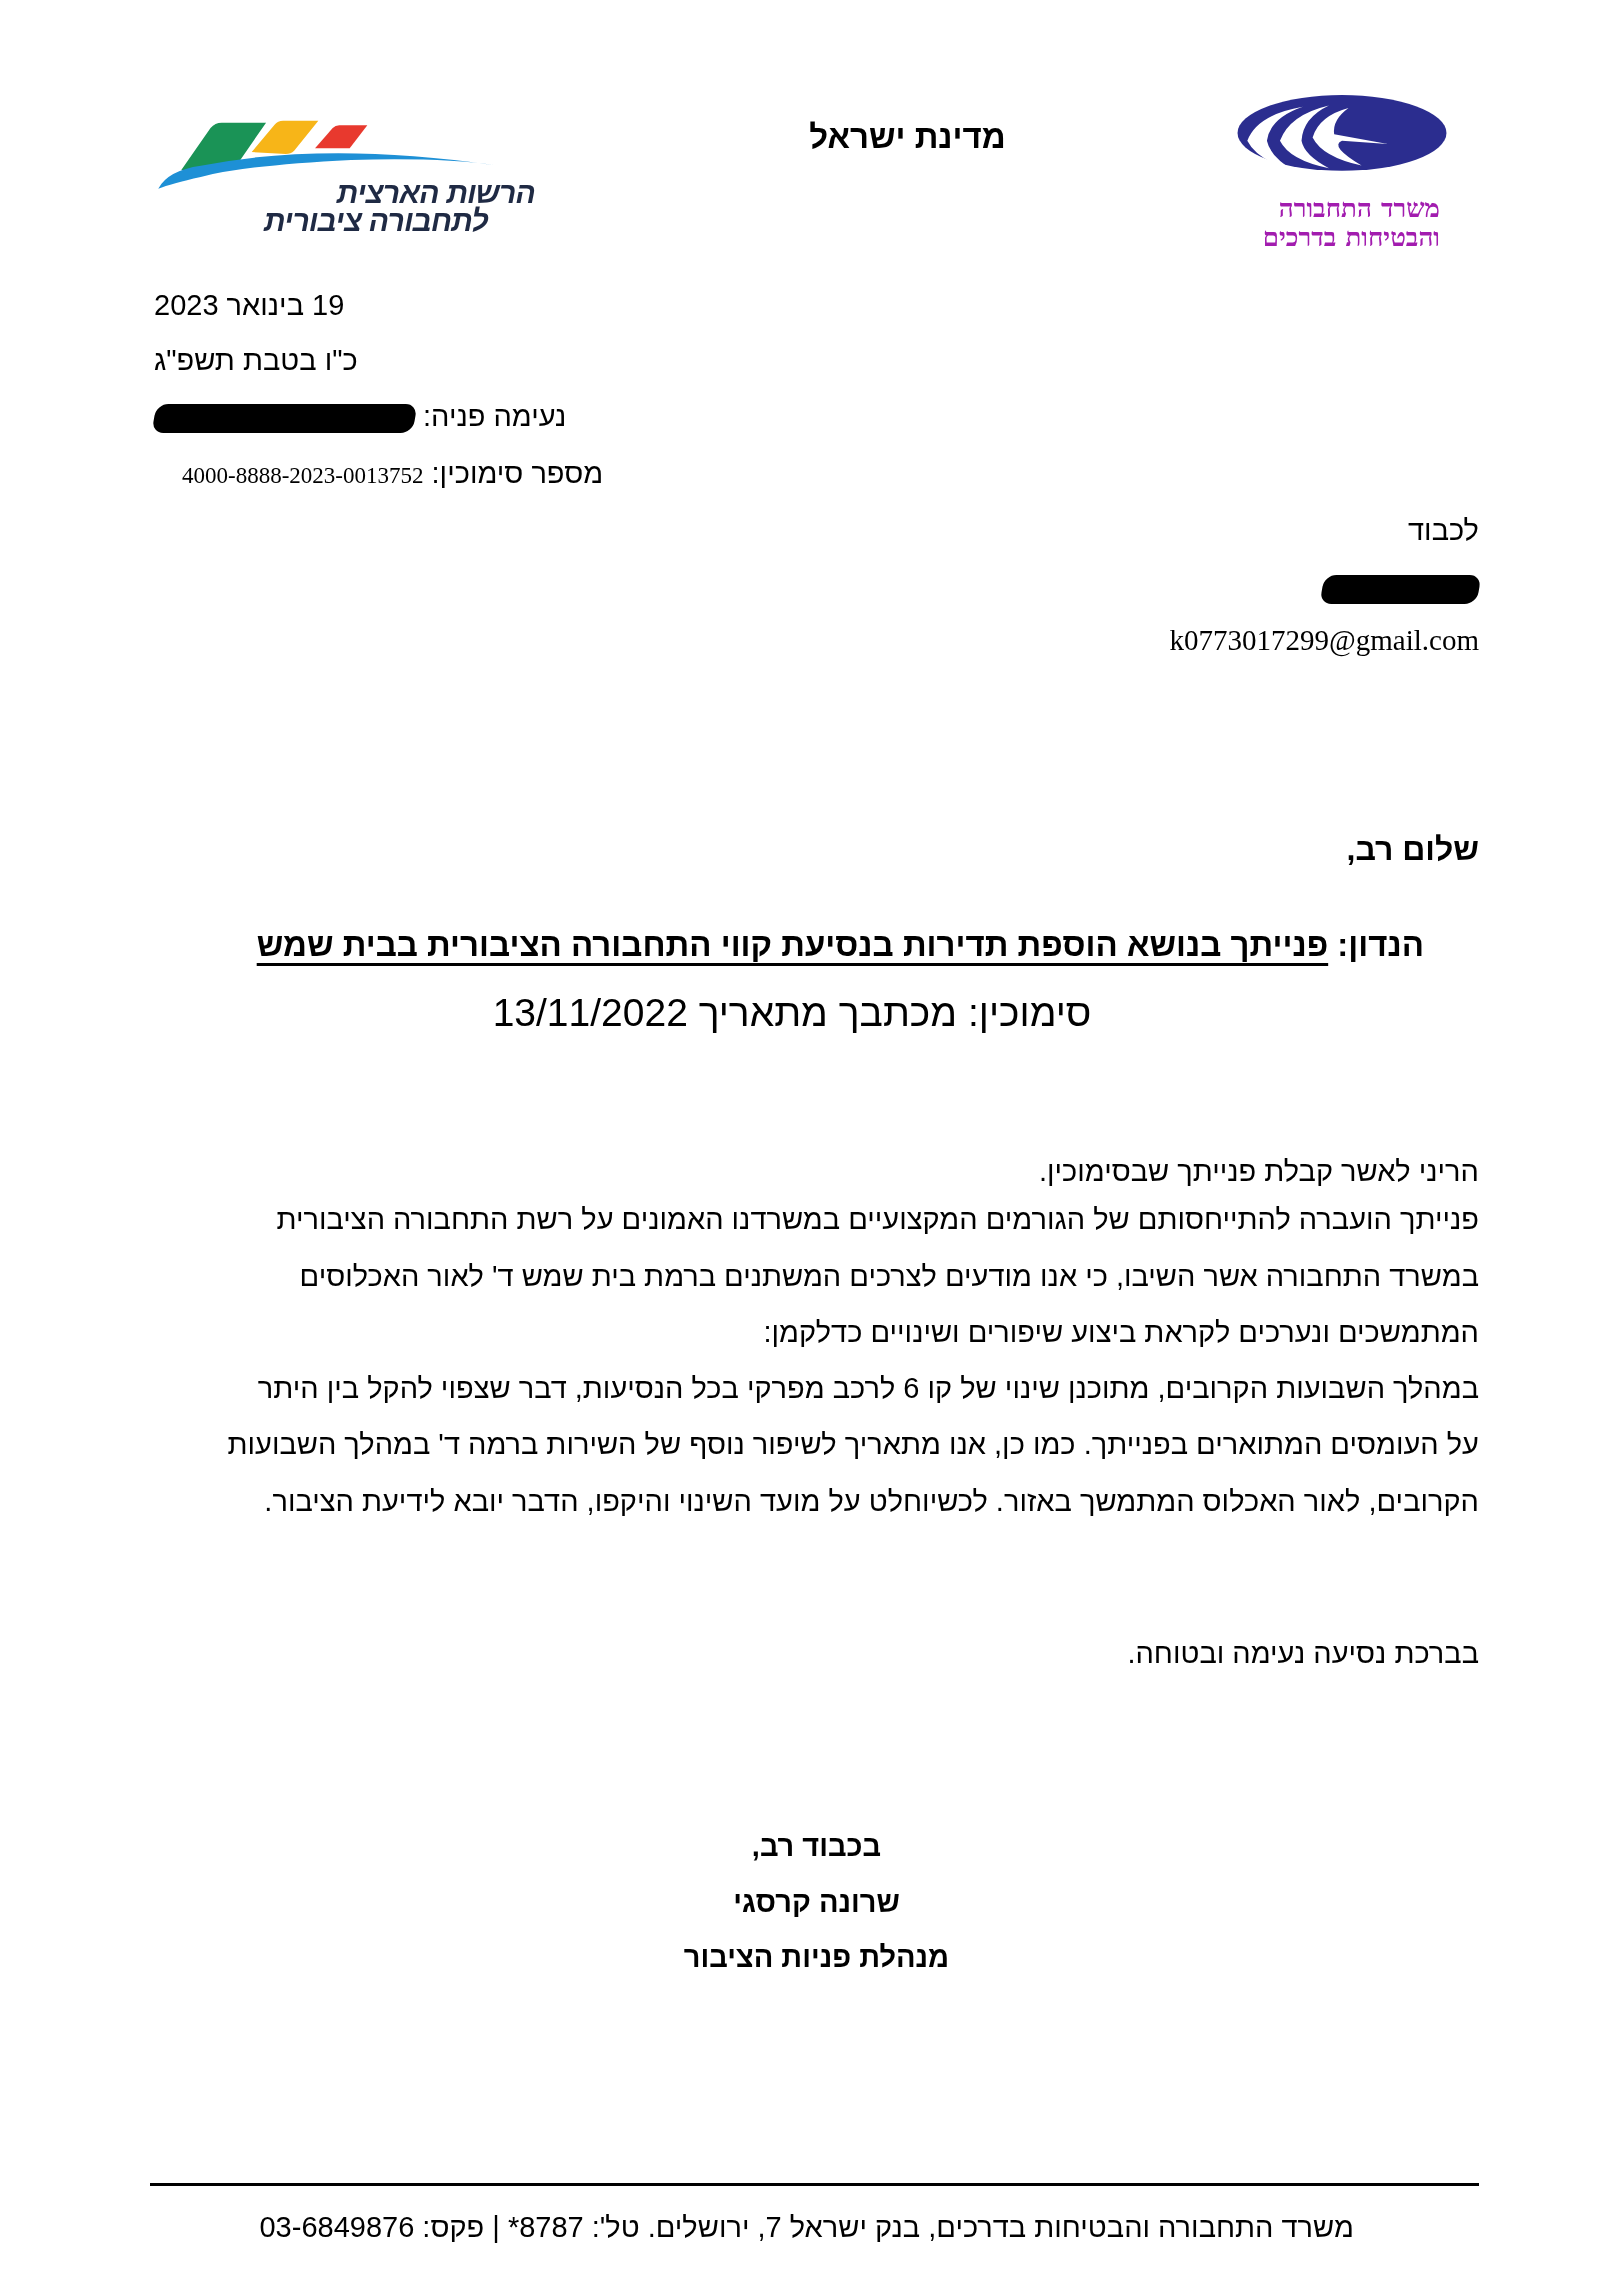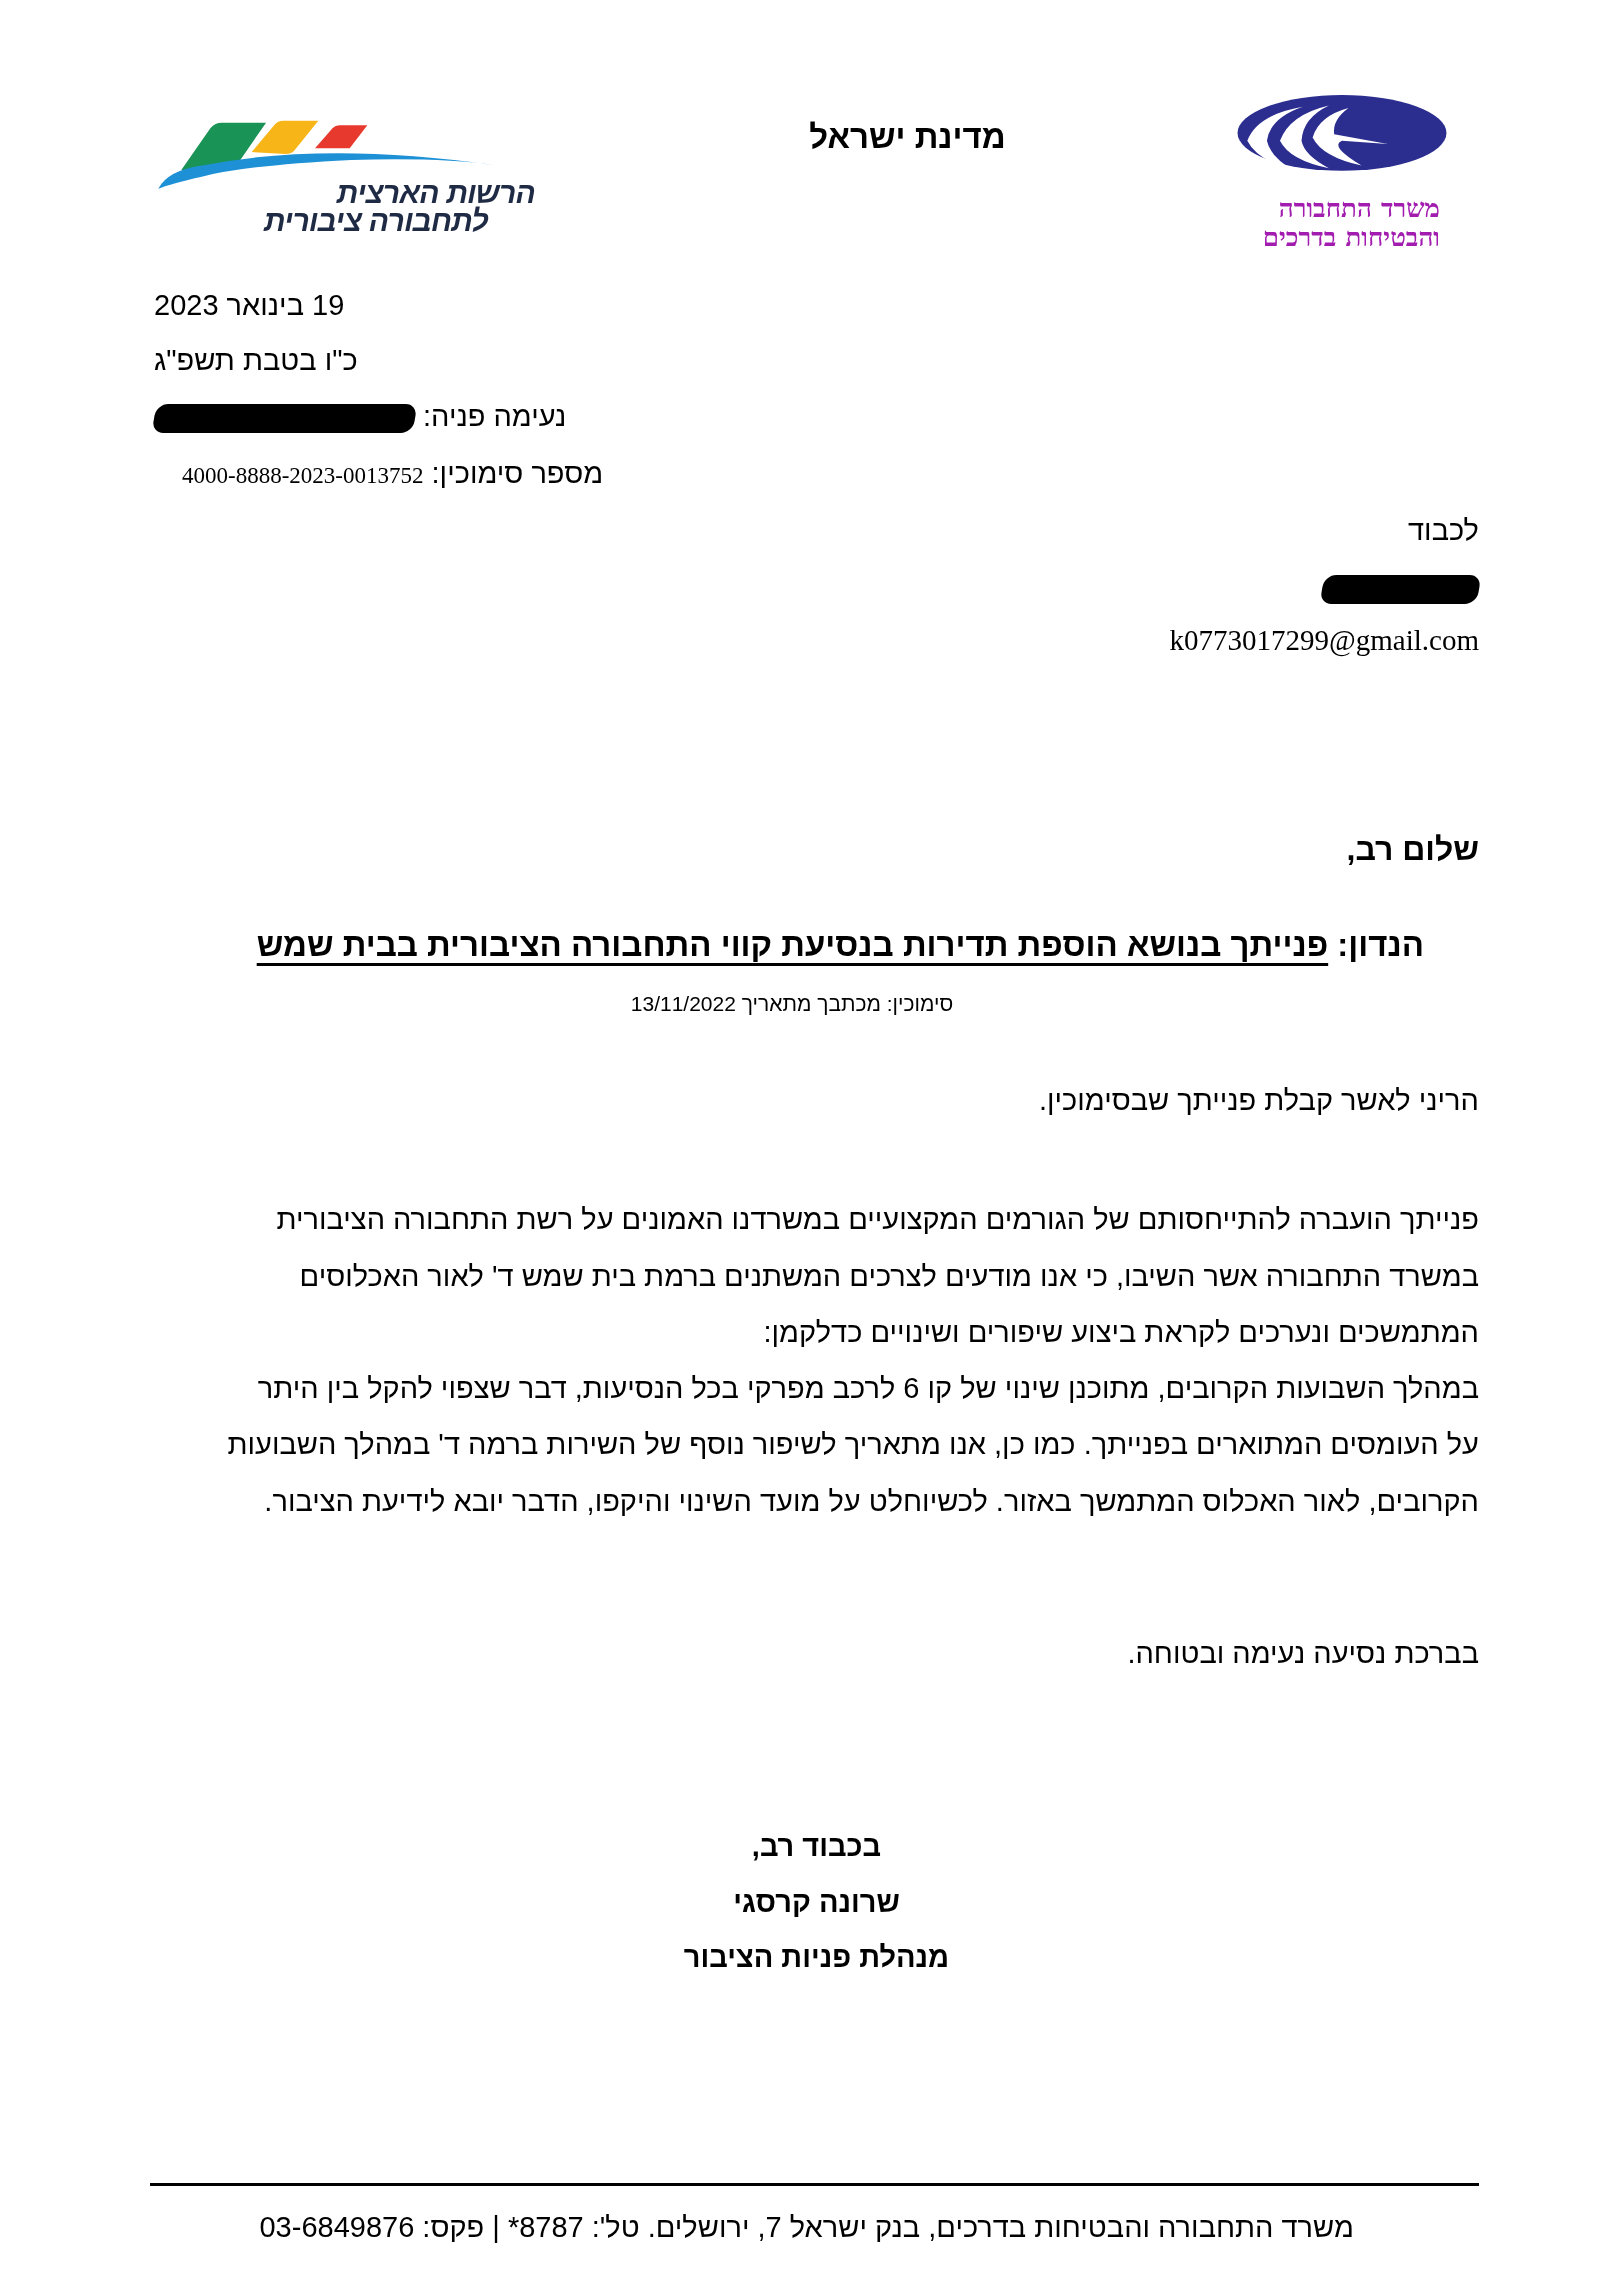--- a/index.html
+++ b/index.html
@@ -20,21 +20,21 @@
 
   
   .meta-line { left:154px; font-size:29px; }
   .redacted { display:inline-block; width:261px; height:29px; background:#000; border-radius:11.8px; vertical-align:middle; transform:skewX(-10deg); }
   .redacted.small { width:157px; }
 
   .right-block { right:141px; text-align:right; }
 
   #subject { right:196px; top:926px; font-size:33px; font-weight:bold; }
   #subject .u { text-decoration:underline; text-decoration-thickness:3.3px; text-underline-offset:6.5px;text-align:right; }
-  #reference { left:0; width:1610px; text-align:center; top:993px; font-size:21px; }
+  #reference { left:0; width:1610px; text-align:center; top:993px; font-size:39px; }
   #reference span { position:relative; left:-13px; }
 
   .body-line { right:141px; font-size:29px; }
 
   .sig { left:653px; width:327px; text-align:center; font-size:29px; font-weight:bold; }
 
   #footer-rule { left:150px; top:2183px; width:1329px; height:3.3px; background:#000; }
   #footer-text { left:0; width:1620px; top:2201px; text-align:center; font-size:29px;margin-top:12px; }
   #footer-text span { position:relative; left:-3.3px; }
 </style>
@@ -86,21 +86,21 @@
 
 <div id="subject" class="abs rtl" style="white-space:nowrap;">
   <span>הנדון:</span>
   <span class="u">פנייתך בנושא הוספת תדירות בנסיעת קווי התחבורה הציבורית בבית שמש</span>
 </div>
 
 <div id="reference" class="abs rtl txt">
   <span>סימוכין: מכתבך מתאריך 13/11/2022</span>
 </div>
 
-<div class="abs txt body-line rtl" style="top:1086px;">הריני לאשר קבלת פנייתך שבסימוכין.</div>
+<div class="abs txt body-line rtl" style="top:1157px;">הריני לאשר קבלת פנייתך שבסימוכין.</div>
 <div class="abs txt body-line rtl" style="top:1205px;">פנייתך הועברה להתייחסותם של הגורמים המקצועיים במשרדנו האמונים על רשת התחבורה הציבורית</div>
 <div class="abs txt body-line rtl" style="top:1262px;">במשרד התחבורה אשר השיבו, כי אנו מודעים לצרכים המשתנים ברמת בית שמש ד' לאור האכלוסים</div>
 <div class="abs txt body-line rtl" style="top:1318px;">המתמשכים ונערכים לקראת ביצוע שיפורים ושינויים כדלקמן:</div>
 <div class="abs txt body-line rtl" style="top:1374px;">במהלך השבועות הקרובים, מתוכנן שינוי של קו 6 לרכב מפרקי בכל הנסיעות, דבר שצפוי להקל בין היתר</div>
 <div class="abs txt body-line rtl" style="top:1430px;">על העומסים המתוארים בפנייתך. כמו כן, אנו מתאריך לשיפור נוסף של השירות ברמה ד' במהלך השבועות</div>
 <div class="abs txt body-line rtl" style="top:1487px;">הקרובים, לאור האכלוס המתמשך באזור. לכשיוחלט על מועד השינוי והיקפו, הדבר יובא לידיעת הציבור.</div>
 
 <div class="abs txt body-line rtl" style="top:1603px;margin-top:36px;">בברכת נסיעה נעימה ובטוחה.</div>
 
 <div class="abs txt sig rtl" style="top:1832px;">בכבוד רב,</div>

